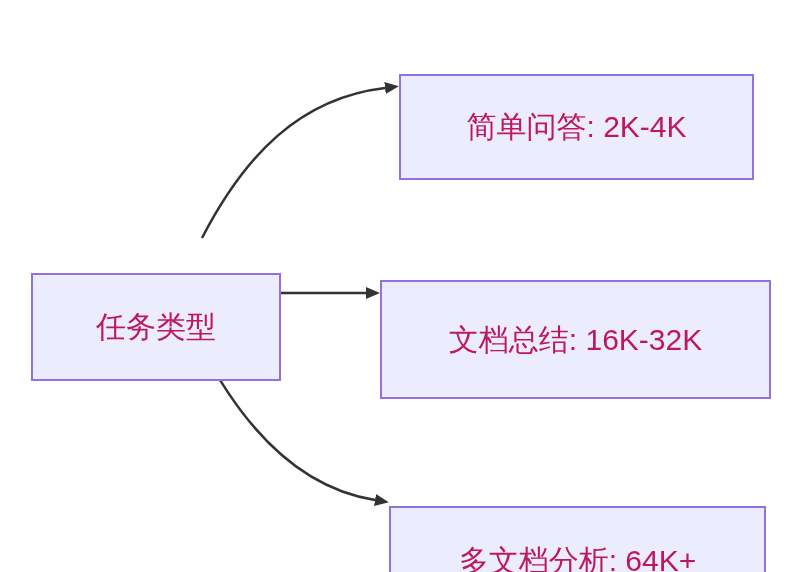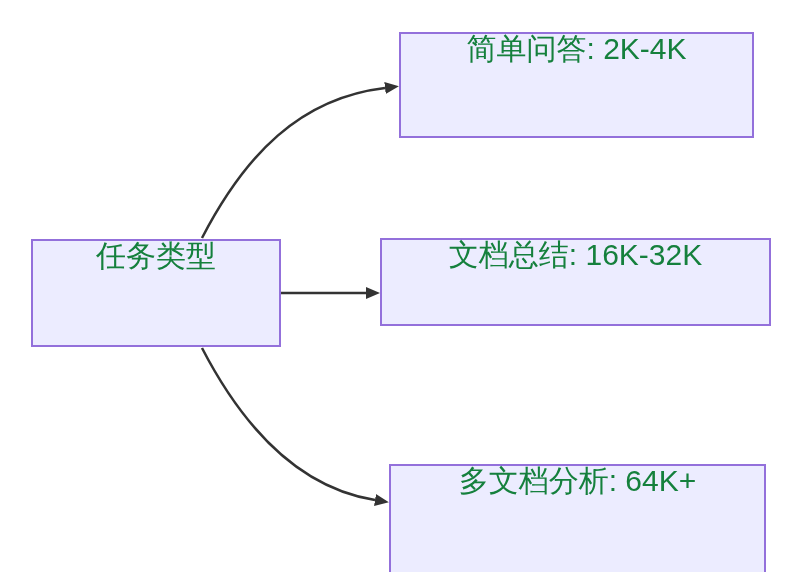--- a/index.html
+++ b/index.html
@@ -25,32 +25,33 @@
   .edge {
     fill: none;
     stroke: #333333;
     stroke-width: 2.5px;
   }
   .node {
     position: absolute;
     box-sizing: border-box;
     background: #ECECFF;
     border: 2px solid #9370DB;
-    color: #15803d;
+    color: #be185d;
     font-size: 30px;
     line-height: 1;
     display: flex;
-    align-items: flex-start;
+    align-items: center;
     justify-content: center;
     white-space: nowrap;
     text-align: center;
+    margin-top: 42px;
   }
-  .node-root { left: 31px;  top: 239px; width: 250px; height: 108px; }
+  .node-root { left: 31px;  top: 231px; width: 250px; height: 108px; }
   .node-a    { left: 399px; top: 32px;  width: 355px; height: 106px; }
-  .node-b    { left: 380px; top: 238px; width: 391px; height: 88px; }
+  .node-b    { left: 380px; top: 238px; width: 391px; height: 119px; }
   .node-c    { left: 389px; top: 464px; width: 377px; height: 110px; }
 </style>
 </head>
 <body>
 
 <div class="canvas">
 
   <svg class="edges" width="787" height="572" viewBox="0 0 787 572" xmlns="http://www.w3.org/2000/svg">
     <defs>
       <marker id="arrowhead" markerUnits="userSpaceOnUse" markerWidth="14" markerHeight="12" refX="0" refY="6" orient="auto">

